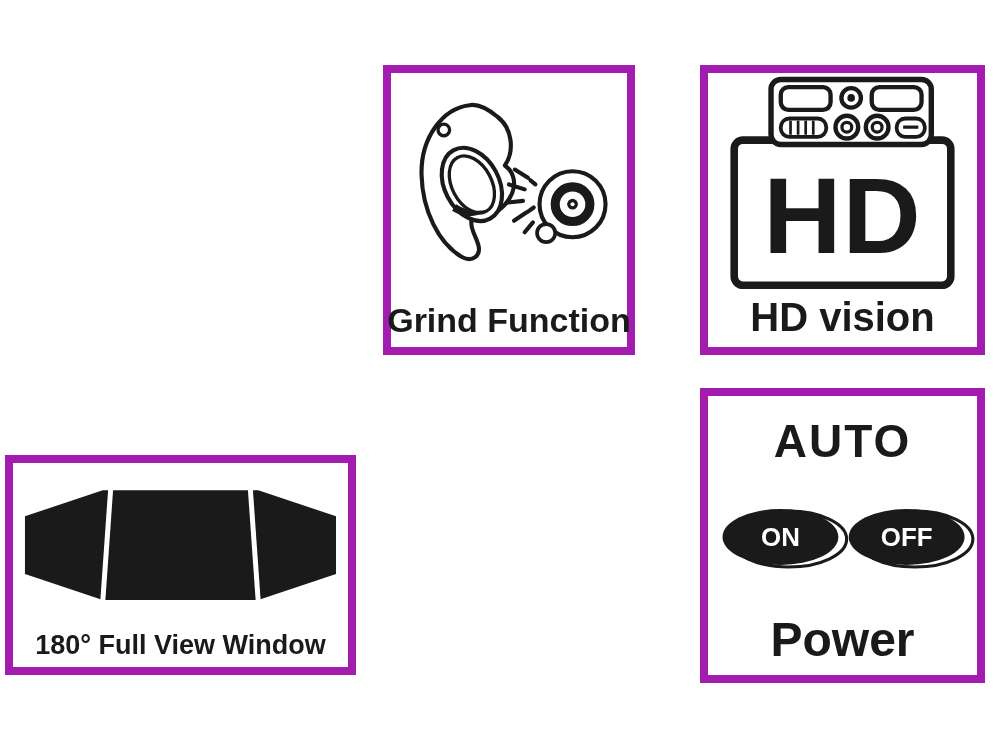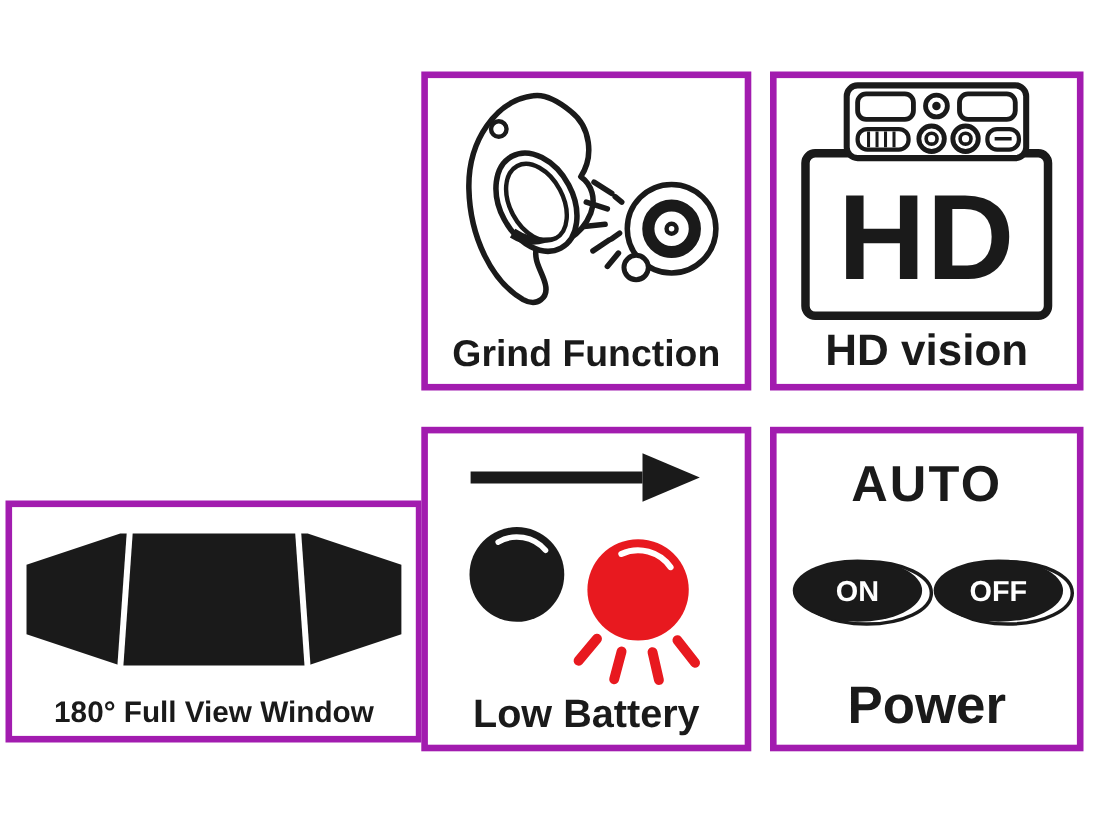--- a/index.html
+++ b/index.html
@@ -7,29 +7,29 @@
   body {
     background:#ffffff;
     font-family:"Liberation Sans", sans-serif;
     position:relative;
     overflow:hidden;
   }
   .canvas { position:absolute; inset:0; background:#ffffff; }
   .tile {
     position:absolute;
     background:#ffffff;
-    border:6px solid #a21caf;
+    border:8px solid #a21caf;
     display:flex;
     flex-direction:column;
     align-items:center;
     justify-content:flex-end;
   }
-  .tile-grind   { left:383px; top:65px;  width:300px; height:290px; }
+  .tile-grind   { left:383px; top:65px;  width:252px; height:290px; }
   .tile-hd      { left:700px; top:65px;  width:285px; height:290px; }
-  .tile-window  { left:5px;   top:455px; width:379px; height:220px; }
+  .tile-window  { left:5px;   top:455px; width:351px; height:220px; }
   .tile-battery { left:383px; top:388px; width:300px; height:295px; }
   .tile-power   { left:700px; top:388px; width:285px; height:295px;text-align:right; }
 
   .icon-svg { width:100%; flex:1 1 auto; min-height:0; display:block; }
   .tile-label {
     font-weight:700;
     color:#1a1a1a;
     white-space:nowrap;
     padding-bottom:8px;
     line-height:1.1;
@@ -122,43 +122,20 @@
     <svg class="icon-svg" viewBox="0 0 336 150" preserveAspectRatio="xMidYMid meet" aria-hidden="true">
       <g>
         <polygon points="12,44 90,18 246,18 324,44 324,102 246,128 90,128 12,102" fill="#1a1a1a"></polygon>
         <line x1="98" y1="16" x2="90" y2="130" stroke="#ffffff" stroke-width="5"></line>
         <line x1="238" y1="16" x2="246" y2="130" stroke="#ffffff" stroke-width="5"></line>
       </g>
     </svg>
     <div class="tile-label">180° Full View Window</div>
   </section>
 
-  <section class="tile tile-battery">
-    <svg class="icon-svg" viewBox="0 0 286 235" preserveAspectRatio="xMidYMid meet" aria-hidden="true">
-      <g>
-        <line x1="38" y1="40" x2="194" y2="40" stroke="#1a1a1a" stroke-width="11"></line>
-        <polygon points="194,18 246,40 194,62" fill="#1a1a1a"></polygon>
-      </g>
-      <g>
-        <circle cx="80" cy="128" r="43" fill="#1a1a1a"></circle>
-        <path d="M63,98.6 A34,34 0 0 1 106,106.1" stroke="#ffffff" stroke-width="5" stroke-linecap="round" fill="none"></path>
-      </g>
-      <g>
-        <circle cx="190" cy="142" r="46" fill="#e8191f"></circle>
-        <path d="M174.8,109.4 A36,36 0 0 1 219.5,121.4" stroke="#ffffff" stroke-width="5.5" stroke-linecap="round" fill="none"></path>
-      </g>
-      <g stroke="#e8191f">
-        <line class="ray" x1="152.7" y1="186.4" x2="136" y2="206.3"></line>
-        <line class="ray" x1="175" y1="198" x2="168.3" y2="223.1"></line>
-        <line class="ray" x1="203.1" y1="198.5" x2="208.9" y2="223.8"></line>
-        <line class="ray" x1="225.7" y1="187.7" x2="241.7" y2="208.2"></line>
-      </g>
-    </svg>
-    <div class="tile-label">Low Battery</div>
-  </section>
 
   <section class="tile tile-power">
     <div class="mode-text">AUTO</div>
     <svg class="icon-svg" viewBox="0 0 260 120" preserveAspectRatio="xMidYMid meet" aria-hidden="true">
       <g>
         <ellipse cx="78" cy="58" rx="56" ry="27" fill="none" stroke="#1a1a1a" stroke-width="3"></ellipse>
         <ellipse cx="70" cy="56" rx="56" ry="27" fill="#1a1a1a"></ellipse>
         <text x="70" y="65" text-anchor="middle" font-size="25" fill="#ffffff">ON</text>
       </g>
       <g>

